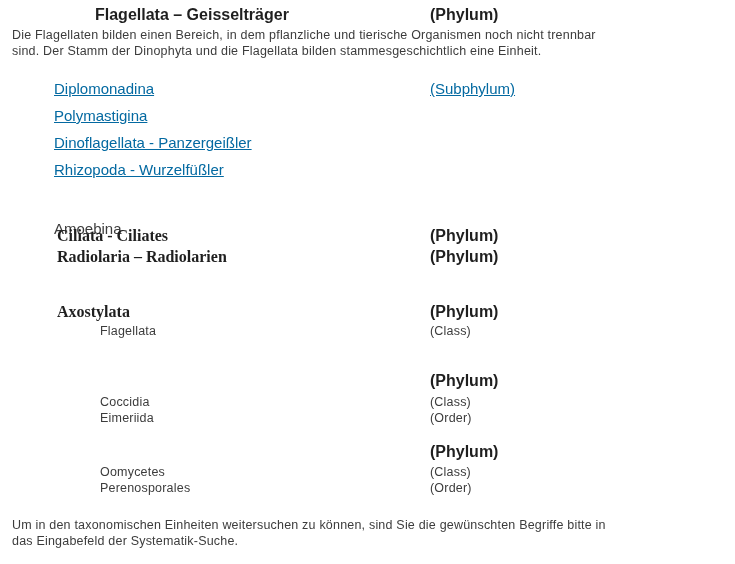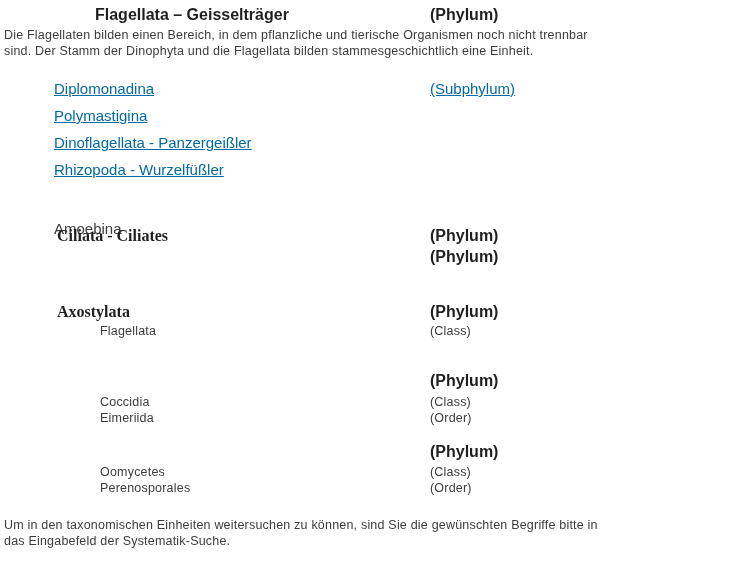--- a/index.html
+++ b/index.html
@@ -28,21 +28,21 @@
   .title-size { font-size: 16px; }
   .link-size  { font-size: 15px; }
   .small-size { font-size: 12.5px; letter-spacing: 0.2px; }
   .name { display: inline-block; }
   .rank {
     position: absolute;
     left: 430px;
     top: 0;
   }
   .indent-title  { margin-left: 95px; }
-  .indent-intro  { margin-left: 4px;  }
+  .indent-intro  { margin-left: 12px;  }
   .indent-link   { margin-left: 54px; }
   .indent-sect   { margin-left: 57px; font-family: Liberation Serif, serif; }
   .indent-child  { margin-left: 100px; }
   .link {
     text-decoration: underline;
     color: #0369a1;
     cursor: pointer;
   }
   .plain { text-decoration: none; margin-top: 32px; }
 </style>
@@ -77,20 +77,21 @@
 <div class="row link-size" style="top:188px">
   <span class="name plain indent-link">Amoebina</span>
 </div>
 
 <div class="row title-size" style="top:227px">
   <span class="name bold indent-sect">Ciliata - Ciliates</span>
   <span class="rank bold">(Phylum)</span>
 </div>
 
 <div class="row title-size" style="top:248px">
+  <span class="name bold indent-sect">Radiolaria – Radiolarien</span>
   <span class="rank bold">(Phylum)</span>
 </div>
 
 <div class="row title-size" style="top:303px">
   <span class="name bold indent-sect">Axostylata</span>
   <span class="rank bold">(Phylum)</span>
 </div>
 <div class="row small-size" style="top:324px">
   <span class="name indent-child">Flagellata</span>
   <span class="rank">(Class)</span>

